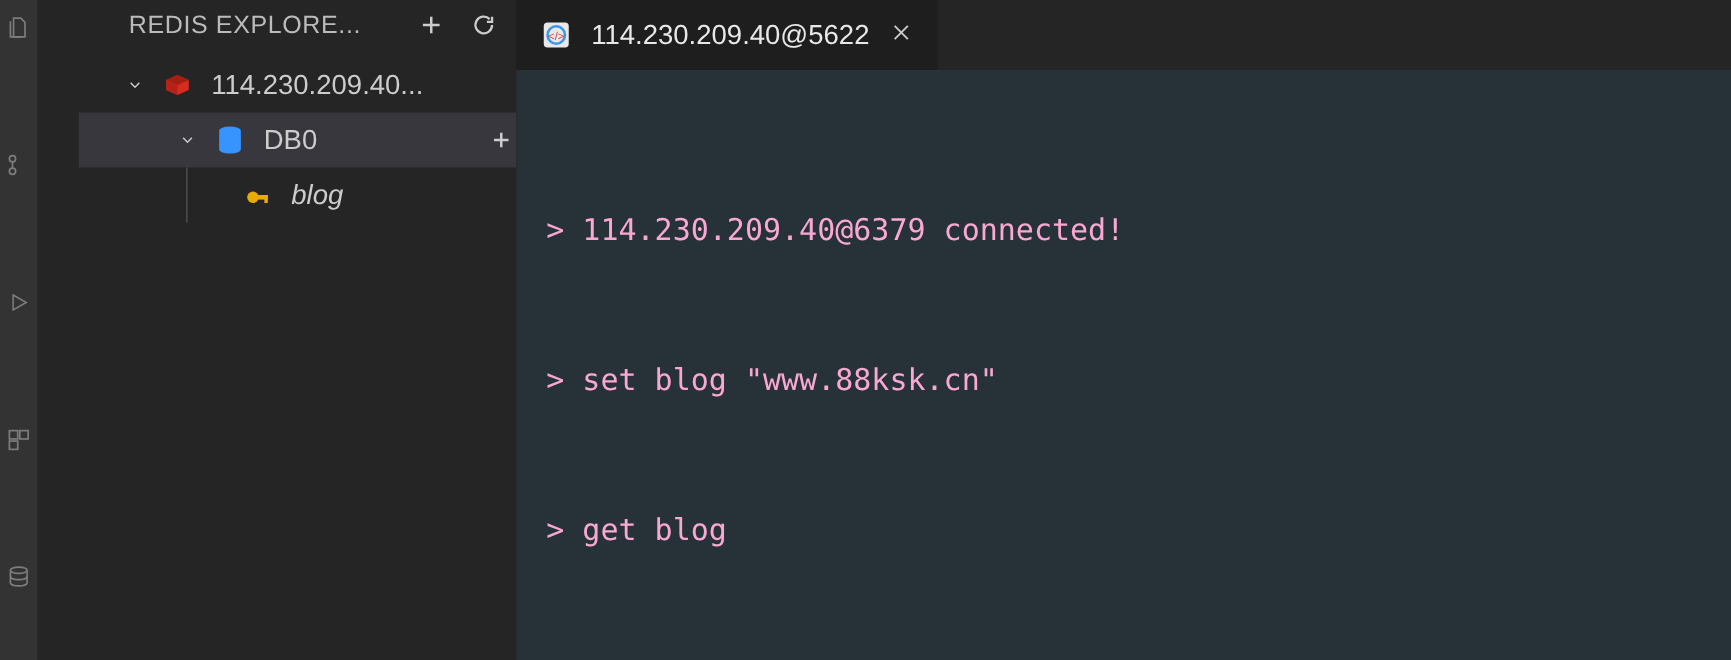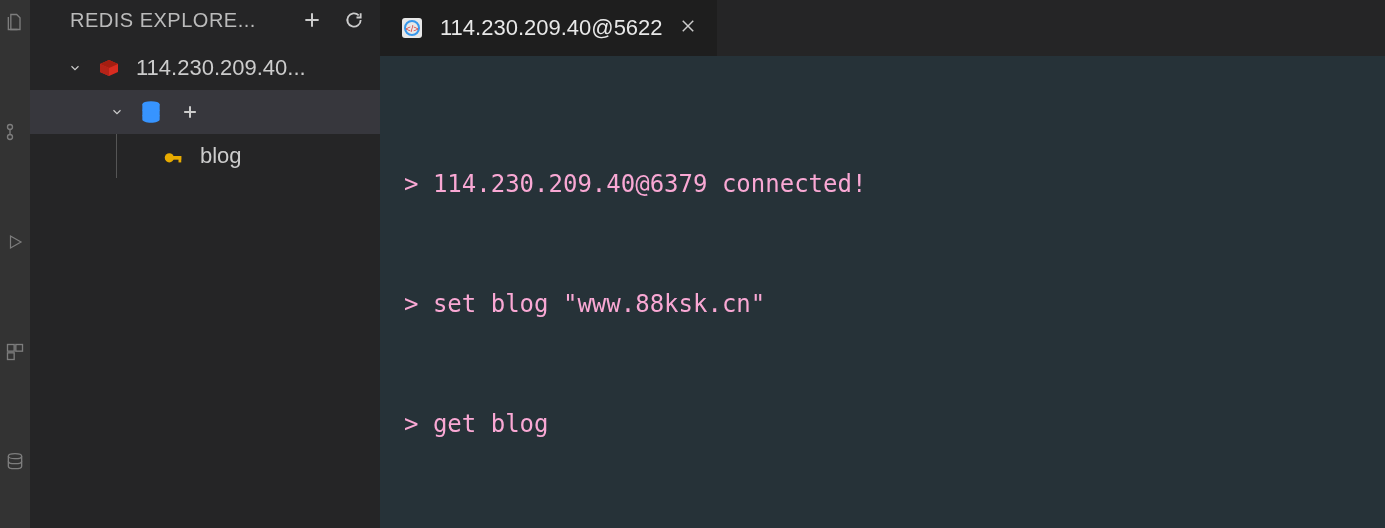--- a/index.html
+++ b/index.html
@@ -30,20 +30,21 @@
     justify-content: center;
     color: #7d7d7d;
   }
 
   
   .sidebar {
     width: 350px;
     background: #252526;
     display: flex;
     flex-direction: column;
+    margin-left: 33px;
   }
   .sidebar-header {
     display: flex;
     align-items: center;
     padding: 8px 14px 10px 40px;
     color: #bbb;
     font-size: 20px;
     letter-spacing: 0.5px;
   }
   .sidebar-header .title { flex: 1; white-space: nowrap; overflow: hidden; text-overflow: ellipsis; }
@@ -59,20 +60,21 @@
   .tree-row.conn { padding-left: 36px; }
   .tree-row.db   { padding-left: 78px; }
   .tree-row.db.selected { background: #37373d; }
   .tree-row.key  { padding-left: 130px; }
   .tree-row .chev { width: 18px; display:flex; justify-content:center; color:#ccc; margin-right: 12px;}
   .tree-row .icon { width: 26px; display:flex; justify-content:center; margin-right: 14px; }
   .tree-row .label { flex:1; white-space:nowrap; overflow:hidden; text-overflow:ellipsis; }
   .tree-row .plus { width: 24px; color:#ccc; display:flex; justify-content:center; }
   .key-line {
     position: relative;
+    font-style: italic;
   }
   .key-line::before {
     content: "";
     position: absolute;
     left: 86px;
     top: 0; bottom: 0;
     width: 1px;
     background: #555;
   }
 
@@ -198,20 +200,21 @@
           </svg>
       </span>
       <span class="icon db-icon">
         <svg width="26" height="26" viewBox="0 0 24 24" fill="currentColor">
             <ellipse cx="12" cy="5" rx="8" ry="3"></ellipse>
             <path d="M4 5v5c0 1.66 3.58 3 8 3s8-1.34 8-3V5"></path>
             <path d="M4 10v5c0 1.66 3.58 3 8 3s8-1.34 8-3v-5" fill="currentColor"></path>
             <path d="M4 15v4c0 1.66 3.58 3 8 3s8-1.34 8-3v-4"></path>
           </svg>
       </span>
+      <span class="label">DB0</span>
       <span class="plus">
         <svg width="20" height="20" viewBox="0 0 24 24" fill="none" stroke="currentColor" stroke-width="2.4">
             <line x1="12" y1="5" x2="12" y2="19"></line>
             <line x1="5" y1="12" x2="19" y2="12"></line>
           </svg>
       </span>
     </div>
 
     <div class="tree-row key key-line">
       <span class="icon key-icon">

